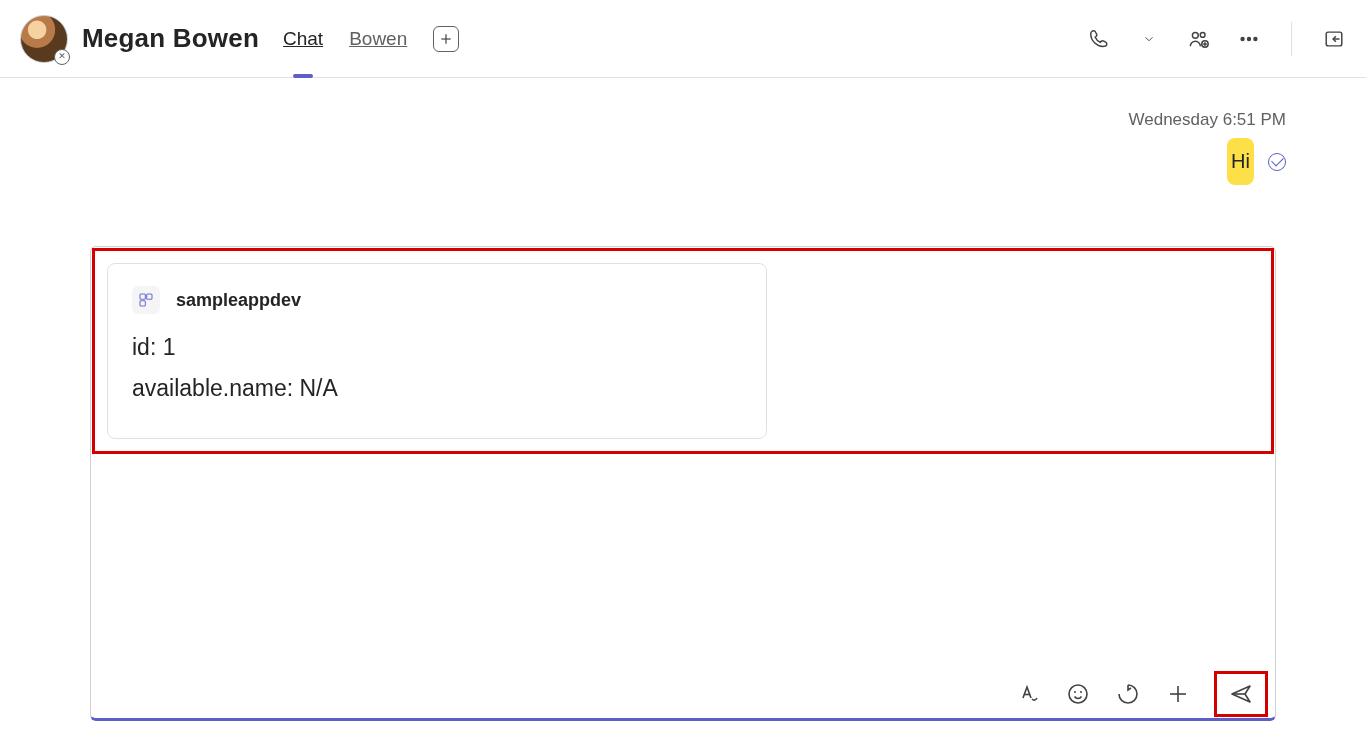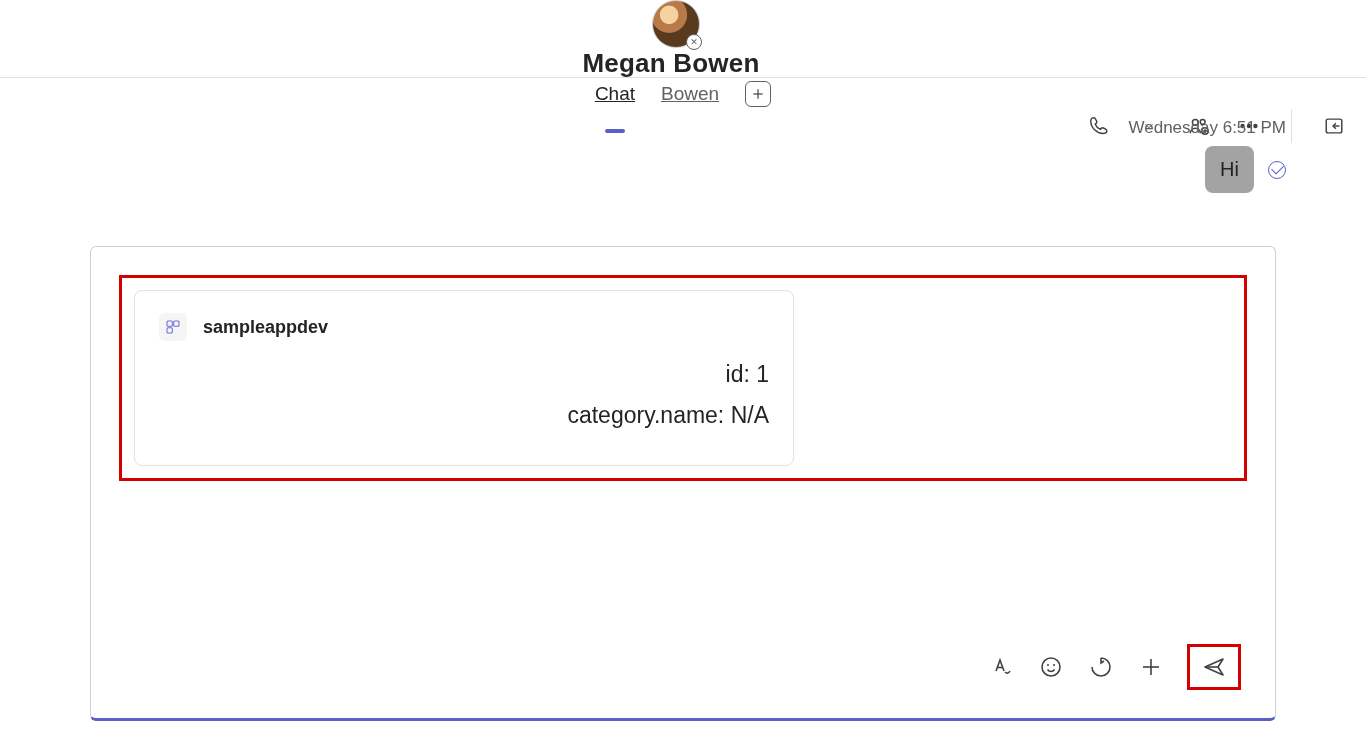--- a/index.html
+++ b/index.html
@@ -11,21 +11,20 @@
     color: #242424;
     overflow: hidden;
   }
   .header {
     height: 78px;
     display: flex;
     align-items: center;
     padding: 0 20px;
     border-bottom: 1px solid #e1e1e1;
     position: relative;
-    flex-direction: column;
   }
   .avatar-wrap {
     position: relative;
     width: 48px;
     height: 48px;
     margin-right: 14px;
   }
   .avatar {
     width: 48px; height: 48px; border-radius: 50%;
     background: radial-gradient(circle at 35% 30%, #f5d2a0 0 20%, #b97a4a 22% 40%, #5a3a1e 42% 100%);
@@ -87,33 +86,33 @@
   .vsep { width: 1px; height: 34px; background: #e1e1e1; margin: 0 4px; }
   .chevron-tiny svg { width: 14px; height: 14px; }
 
   .chat-area {
     height: calc(753px - 78px);
     position: relative;
   }
   .message-row {
     position: absolute;
     right: 80px;
-    top: 40px;
+    top: 32px;
     display: flex; flex-direction: column; align-items: flex-end;
   }
   .msg-time {
     font-size: 17px; color: #616161; margin-bottom: 8px;
   }
   .msg-bubble-row {
     display: flex; align-items: center; gap: 14px;
   }
   .msg-bubble {
-    background: #a3a3a3;
+    background: #fde047;
     border-radius: 8px;
-    padding: 12px 15px;
+    padding: 12px 4px;
     font-size: 20px;
     color: #242424;
   }
   .read-receipt {
     width: 18px; height: 18px; border: 1.6px solid #5b5fc7; border-radius: 50%;
     display: flex; align-items: center; justify-content: center;
   }
   .read-receipt::before {
     content: ""; width: 6px; height: 10px;
     border-right: 1.6px solid #5b5fc7; border-bottom: 1.6px solid #5b5fc7;
@@ -124,23 +123,23 @@
     position: absolute;
     left: 90px; right: 90px;
     bottom: 32px;
     top: 168px;
   }
   .compose {
     height: 100%;
     border: 1px solid #d1d1d1;
     border-radius: 6px;
     border-bottom: 3px solid #5b5fc7;
-    padding: 28px;
+    padding: 1px;
     background: #fff;
-    display: flex; flex-direction: column; text-align: right;
+    display: flex; flex-direction: column;
   }
   .annot-red {
     border: 3px solid #d40000;
   }
   .card-area-annot {
     padding: 12px;
     margin-bottom: auto;
   }
   .card {
     border: 1px solid #e1e1e1;
@@ -252,21 +251,21 @@
             <div class="app-icon">
               <svg viewBox="0 0 24 24">
                   <rect x="3" y="3" width="8" height="8" rx="1.5" fill="none" stroke="#6b70d6" stroke-width="1.6"></rect>
                   <rect x="13" y="3" width="8" height="8" rx="1.5" fill="none" stroke="#6b70d6" stroke-width="1.6"></rect>
                   <rect x="3" y="13" width="8" height="8" rx="1.5" fill="none" stroke="#6b70d6" stroke-width="1.6"></rect>
                 </svg>
             </div>
             <div class="app-name">sampleappdev</div>
           </div>
           <div class="card-field">id: 1</div>
-          <div class="card-field">category.name: N/A</div>
+          <div class="card-field">available.name: N/A</div>
         </div>
       </div>
 
       <div class="compose-toolbar">
         <div class="ticon">
           <svg viewBox="0 0 24 24">
               <path d="M7 16 11 5l4 11"></path>
               <line x1="8.3" y1="12.5" x2="13.7" y2="12.5"></line>
               <path d="M16 17c2 2 4 1 5-1"></path>
             </svg>

